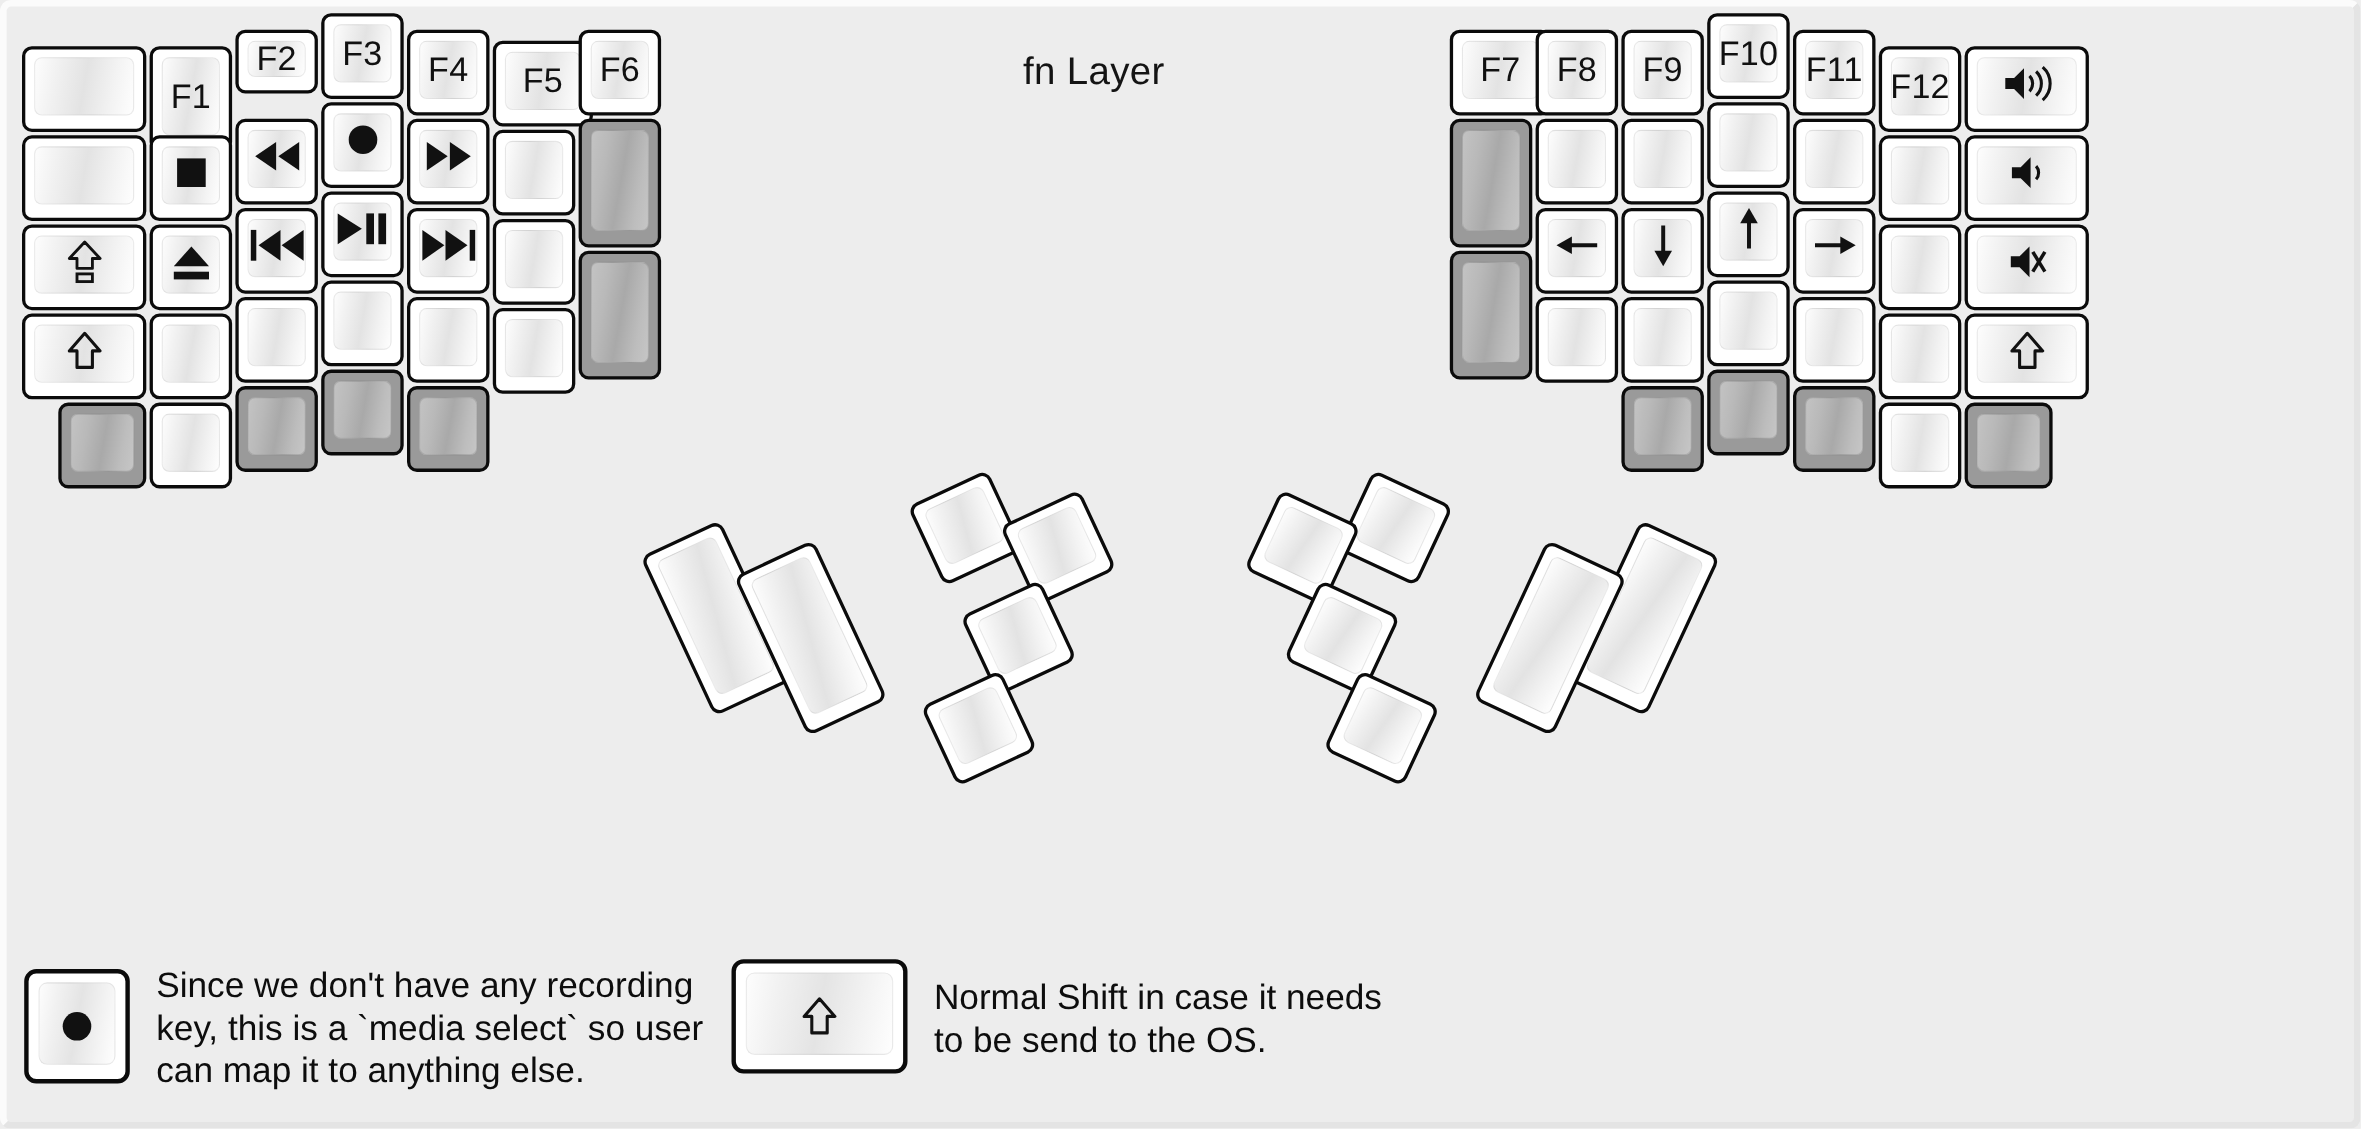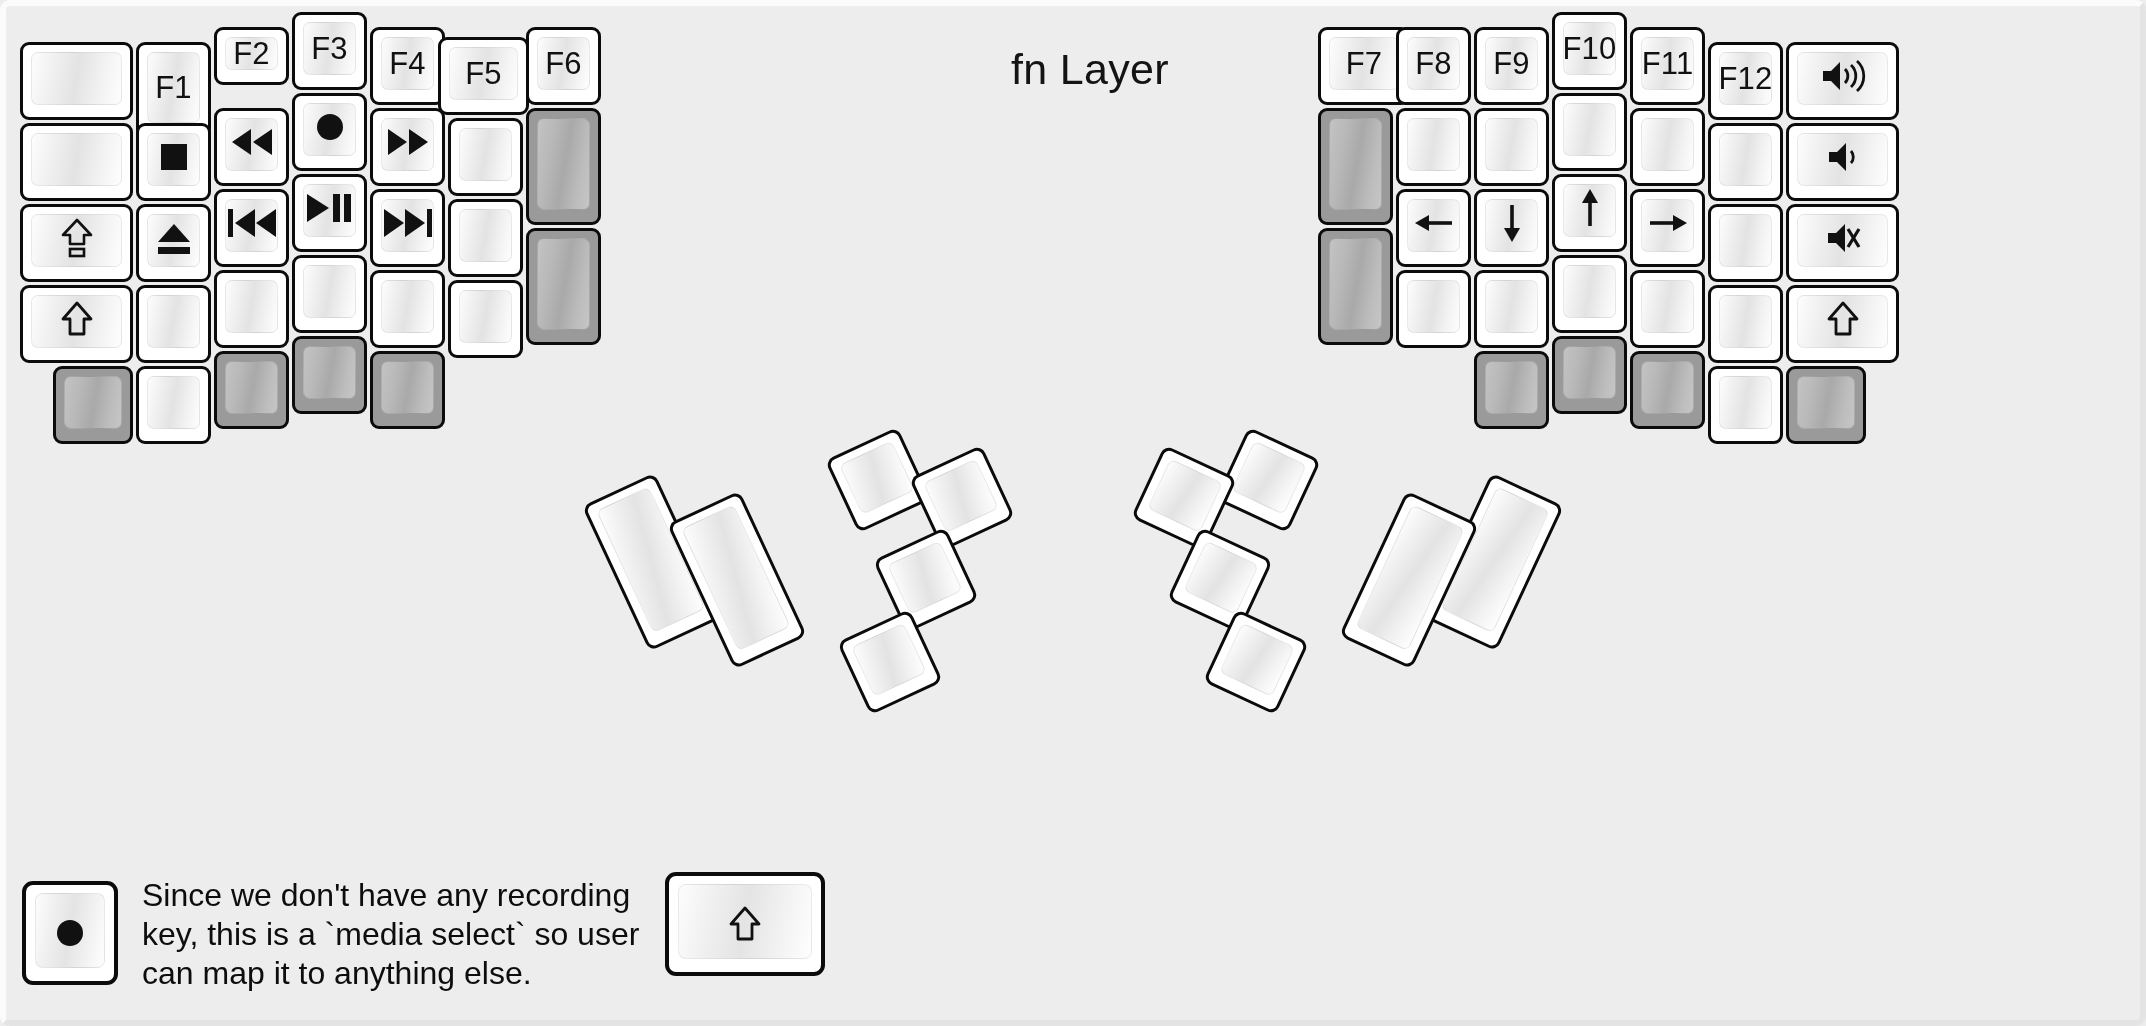--- a/index.html
+++ b/index.html
@@ -56,22 +56,22 @@
   .key.gray{ background:#9a9a9a; border-color:#0b0b0b; }
   .key.gray .cap{
     background:linear-gradient(100deg,#c3c3c3 0%,#b9b9b9 25%,#a9a9a9 52%,#bdbdbd 80%,#c6c6c6 100%);
     border-color:rgba(0,0,0,0.10);
   }
 
   
   #title{
     position:absolute;
     left:930px;top:45px;width:320px;
-    font-size:43px;color:#141414;
-    text-align:center;
+    font-size:35px;color:#141414;
+    text-align:left;
     letter-spacing:0.3px;
   }
 
   
   #legend{position:absolute;left:0;top:872px;width:2146px;height:150px;}
   .lg-item{position:absolute;top:0;display:flex;align-items:center;}
   .lg-key{
     position:relative;
     box-sizing:border-box;
     border:4px solid #0b0b0b;
@@ -221,21 +221,21 @@
             <polygon points="23,2 23,30 43,16" fill="#111"></polygon>
             <rect x="45" y="2" width="5" height="28" fill="#111"></rect>
           </svg></span>
       </div>
       <div class="key" style="left: 370px; top: 270px; width: 75px; height: 78px;">
         <div class="cap"></div>
       </div>
       <div class="key gray" style="left: 370px; top: 351px; width: 75px; height: 78px;">
         <div class="cap"></div>
       </div>
-      <div class="key" style="left: 438px; top: 37px; width: 91px; height: 78px; align-items: center;">
+      <div class="key" style="left: 448px; top: 37px; width: 91px; height: 78px; align-items: center;">
         <div class="cap"></div>
         <span class="lgd">F5</span>
       </div>
       <div class="key" style="left: 448px; top: 118px; width: 75px; height: 78px;">
         <div class="cap"></div>
       </div>
       <div class="key" style="left: 448px; top: 199px; width: 75px; height: 78px;">
         <div class="cap"></div>
       </div>
       <div class="key" style="left: 448px; top: 280px; width: 75px; height: 78px;">
@@ -442,15 +442,17 @@
       </div>
       <div class="lg-item" style="left: 665px;">
         <div class="lg-key" style="width: 160px; height: 104px;">
           <div class="cap"></div>
           <div class="lgd">
             <svg width="34" height="36" viewBox="0 0 34 36" xmlns="http://www.w3.org/2000/svg">
               <path d="M17 2 L31 18 L24 18 L24 33 L10 33 L10 18 L3 18 Z" fill="none" stroke="#111" stroke-width="2.8" stroke-linejoin="round"></path>
             </svg>
           </div>
         </div>
+        <div class="lg-text">Normal Shift in case it needs
+to be send to the OS.</div>
       </div>
     </div>
 </div>
 
 </body></html>

